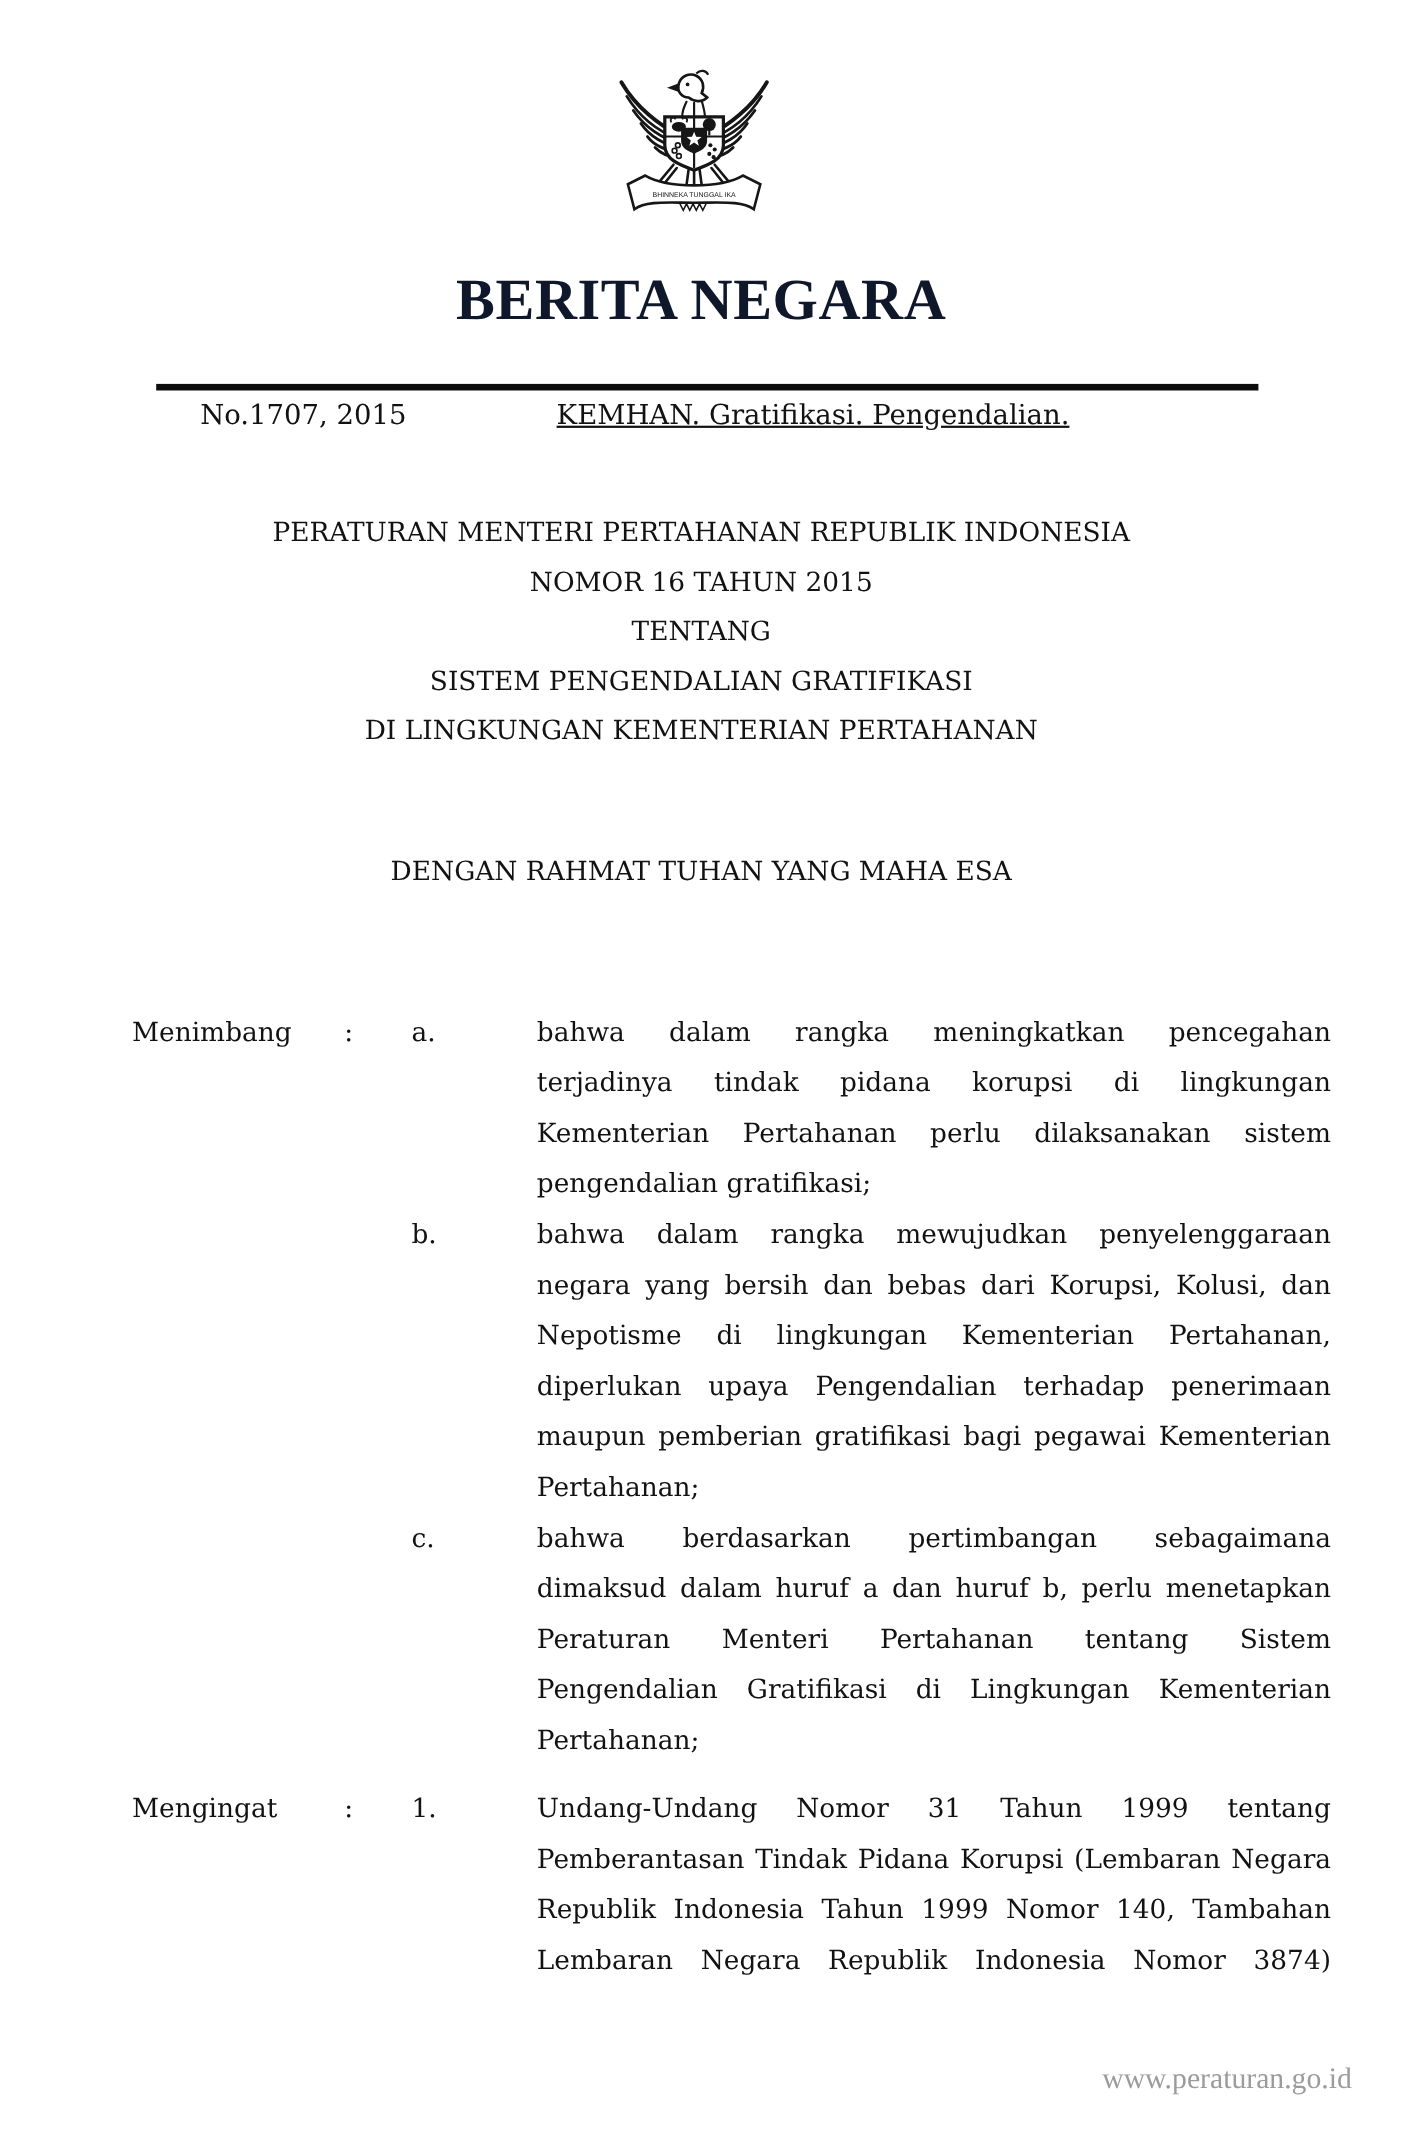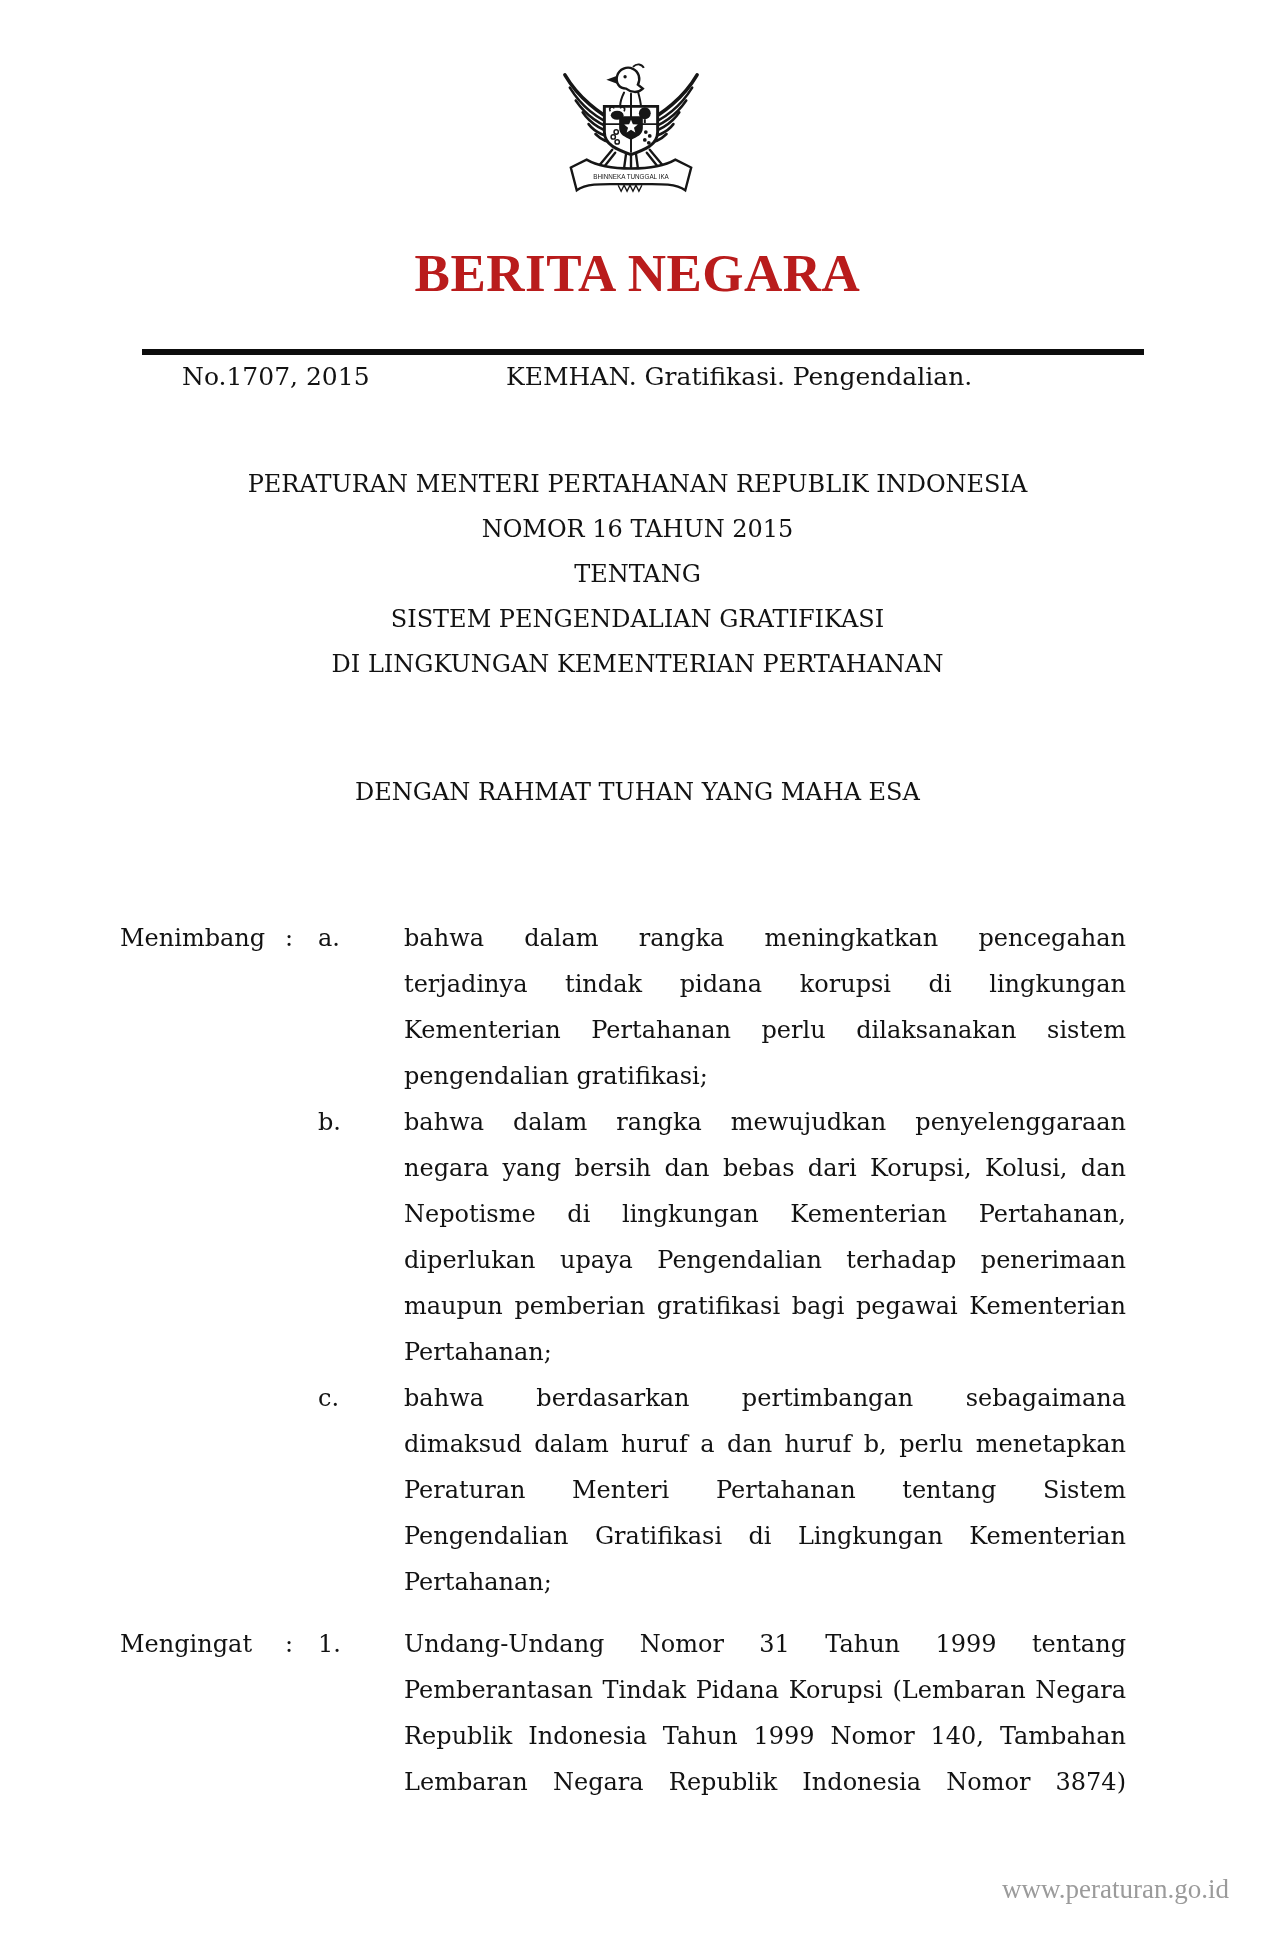--- a/index.html
+++ b/index.html
@@ -5,34 +5,34 @@
   html,body{margin:0;padding:0;background:#ffffff;}
   .page{position:relative;width:1275px;height:1950px;background:#ffffff;
         font-family:"DejaVu Serif",serif;color:#121212;overflow:hidden;}
 
   
   .emblem{position:absolute;left:557px;top:58px;width:148px;height:150px;}
 
   
   .masthead-title{position:absolute;top:250px;left:0;width:100%;text-align:center;
         font-family:"Liberation Serif",serif;font-weight:700;font-size:53px;
-        line-height:46px;letter-spacing:.5px;color:#b91c1c;}
+        line-height:46px;letter-spacing:.5px;color:#0f172a;}
   .rule{position:absolute;top:349px;left:142px;width:1002px;height:6px;background:#0d0d0d;}
   .info-number{position:absolute;top:362px;left:145px;font-size:25px;margin-left:37px;}
-  .info-subject{position:absolute;top:362px;left:506px;font-size:25px;}
+  .info-subject{position:absolute;top:362px;left:506px;font-size:25px;text-decoration:underline;}
 
   
   .doc-title{position:absolute;top:462px;left:0;width:100%;text-align:center;
         font-size:24px;line-height:45px;}
   .invocation{position:absolute;top:732px;left:0;width:100%;text-align:center;
         font-size:24px;line-height:45px;margin-top:38px;}
 
   
   .clauses{position:absolute;top:915px;left:120px;width:1006px;font-size:24px;}
-  .crow{display:grid;grid-template-columns:165px 33px 86px 722px;}
+  .crow{display:grid;grid-template-columns:165px 33px 86px 722px;gap:28px;}
   .cell{line-height:46px;}
   .bl{height:46px;line-height:46px;overflow:hidden;}
   .j{text-align:justify;}
   .j::after{content:"";display:inline-block;width:100%;}
   .gap{height:16px;}
 
   
   .footer{position:absolute;top:1874px;left:1002px;
         font-family:Liberation Serif, serif;font-size:27px;color:#9b9b9b;}
 </style>

